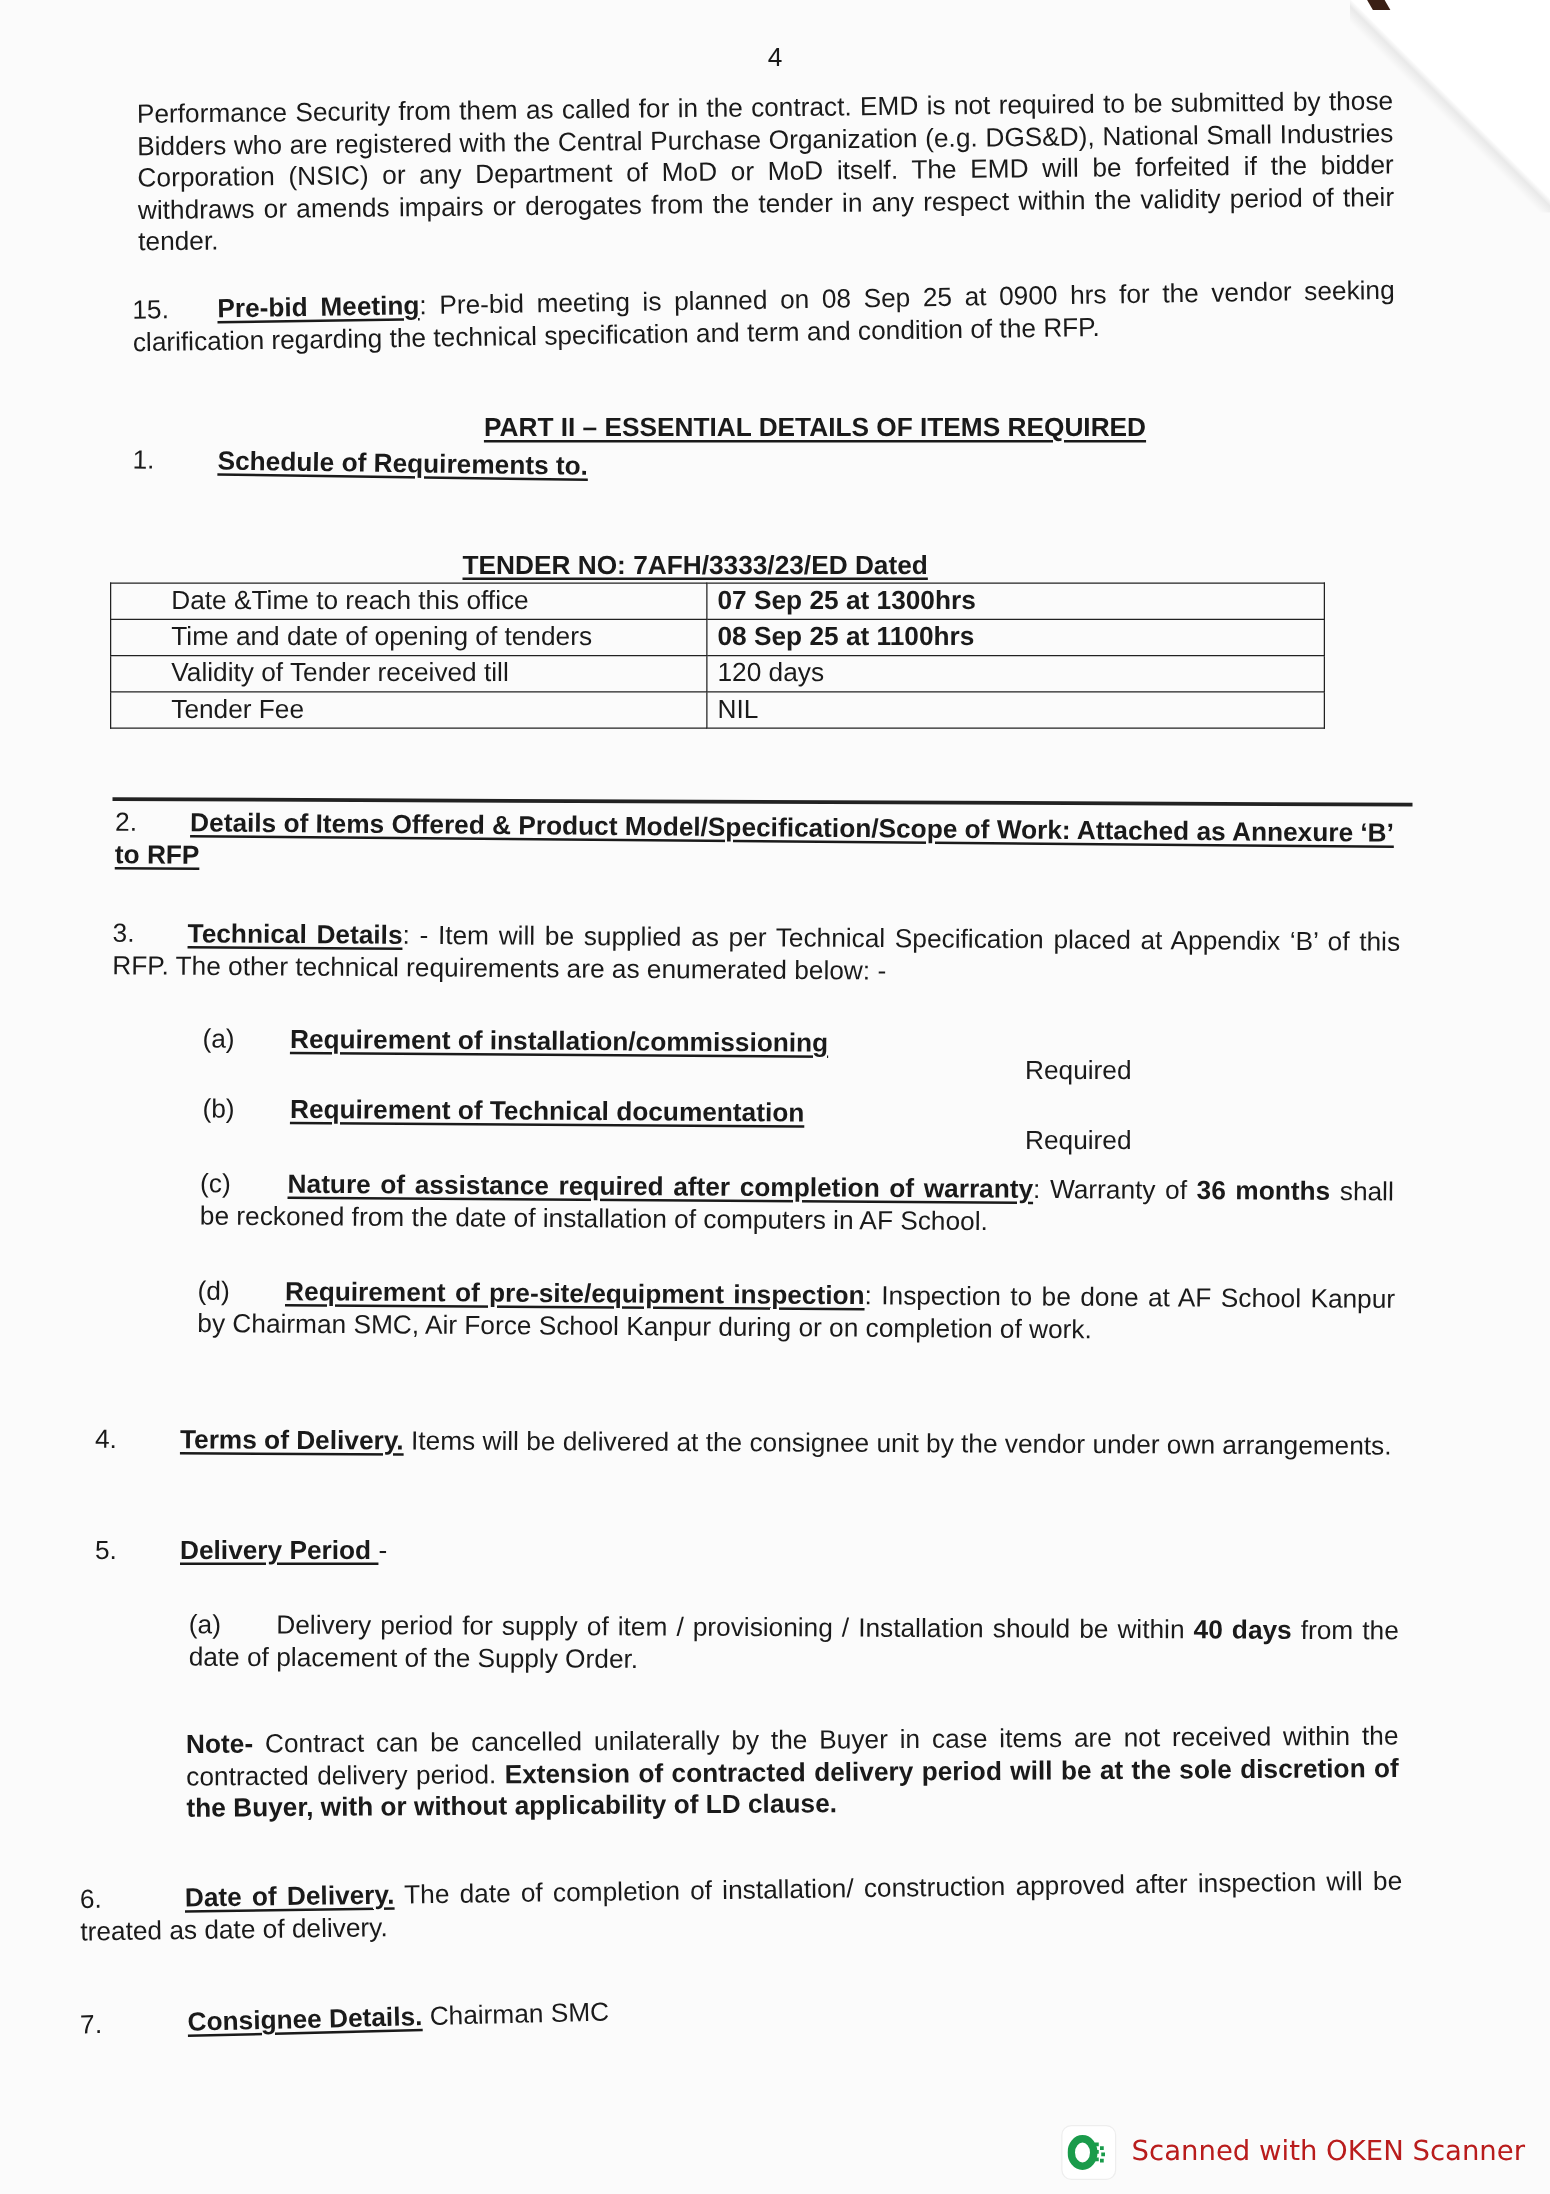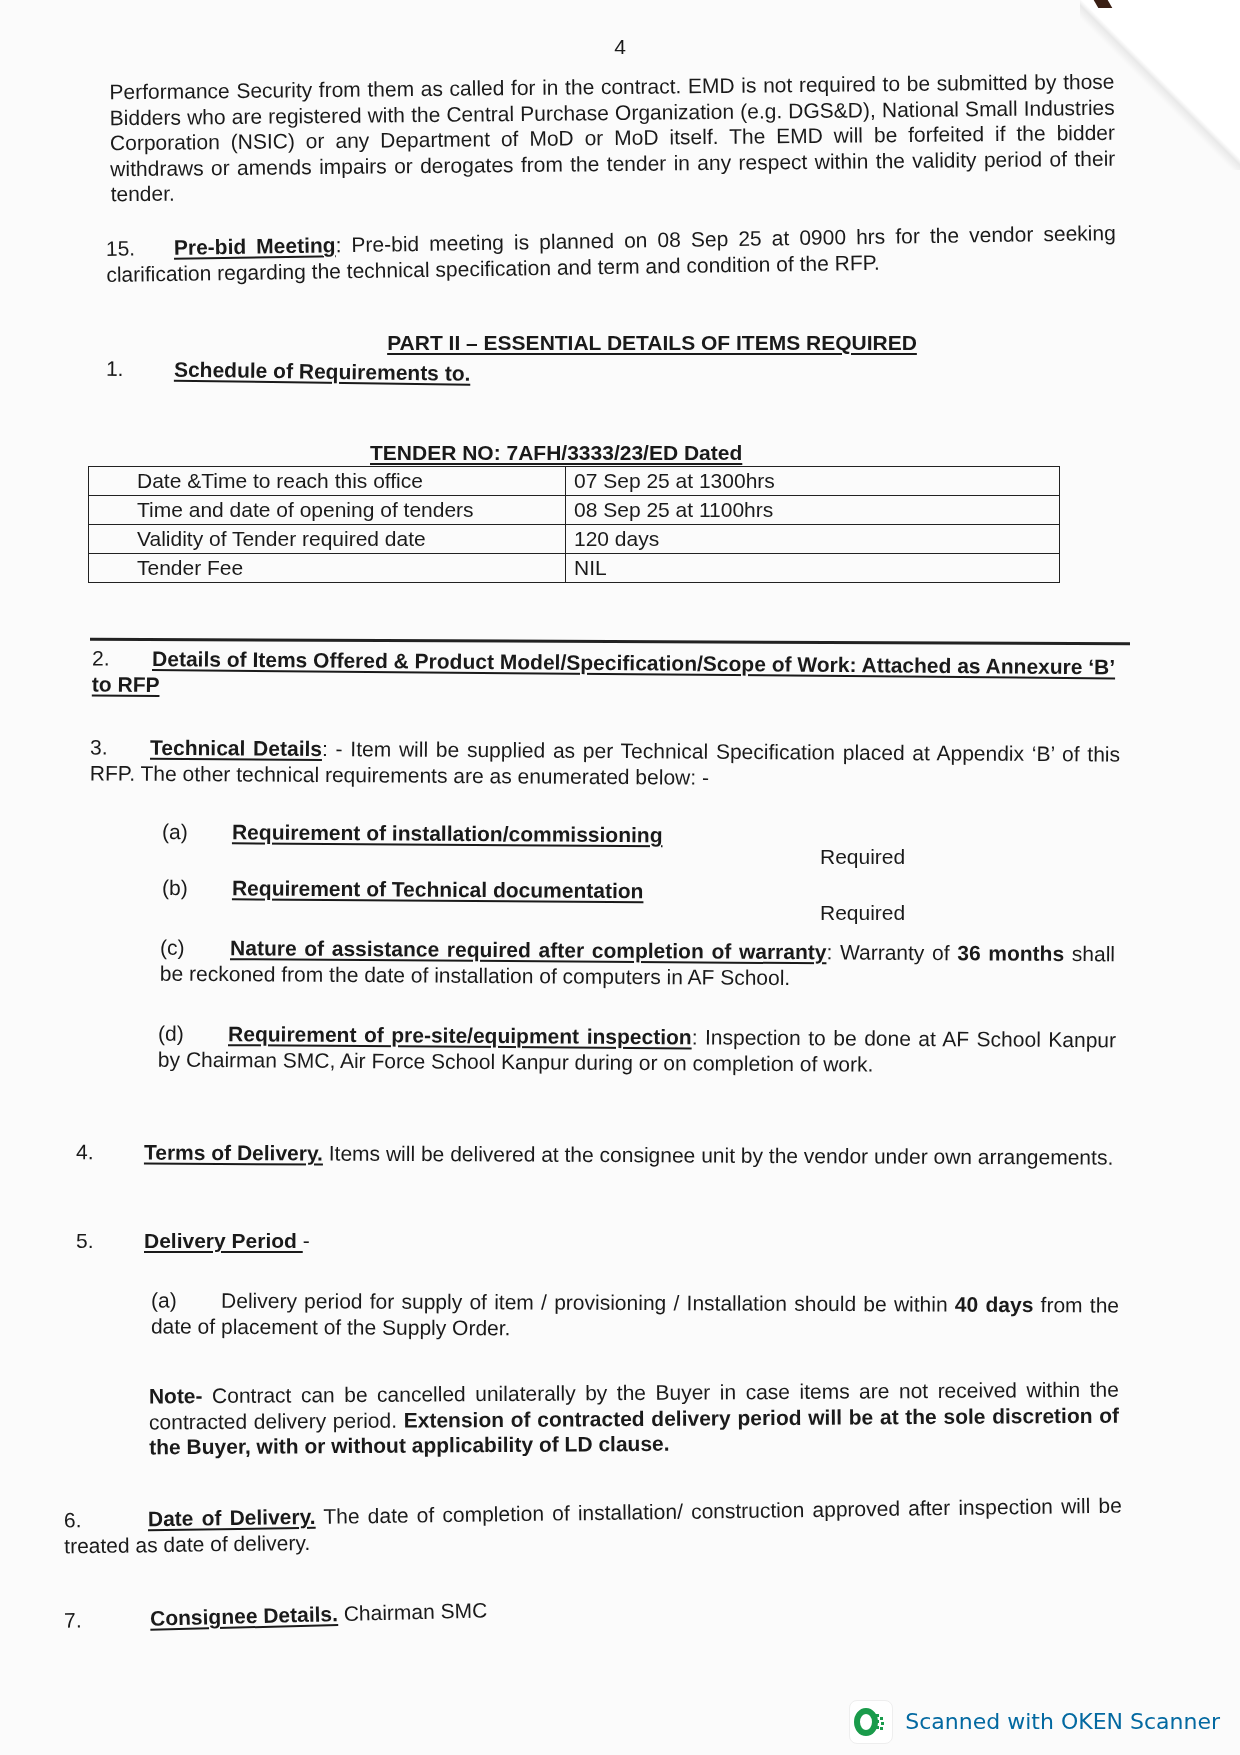--- a/index.html
+++ b/index.html
@@ -16,25 +16,25 @@
   .j { text-align: justify; text-align-last: left; }
   .b { font-weight: bold; }
   .u { text-decoration: underline; text-underline-offset: 3px; text-decoration-thickness: 2px; }
   .num { display: inline-block; width: 60px; }
   .numw { display: inline-block; width: 68px; }
   .sub { display: inline-block; width: 70px; }
   .center-h { position: absolute; left: 0; width: 1240px; text-align: center; font-weight: bold; }
   table.sched { position: absolute; left: 88px; top: 466px; width: 972px; border-collapse: collapse; font-size: 21px; }
   table.sched td { border: 1.5px solid #222; padding: 1px 8px; height: 26px; vertical-align: middle; }
   table.sched td.lbl { width: 420px; padding-left: 48px; }
-  table.sched td.valb { font-weight: normal; }
+  table.sched td.valb { font-weight: bold; }
   .rule { position: absolute; left: 90px; top: 640px; width: 1040px; height: 3px; background: #222; transform: rotate(0.25deg); }
   .req { position: absolute; left: 820px; }
   .footer { position: absolute; right: 20px; top: 1700px; display: flex; align-items: center; gap: 12px;
-    font-family: "DejaVu Sans", sans-serif; font-size: 22px; color: #0369a1; }
+    font-family: "DejaVu Sans", sans-serif; font-size: 22px; color: #b91c1c; }
   .logo { width: 42px; height: 42px; border-radius: 8px; background: #fff; border: 1px solid #eee; display: flex; align-items: center; justify-content: center; }
 </style>
 </head>
 <body>
 
 <div class="page">
   <div class="corner-fold"></div>
   <div class="corner-mark"></div>
 
   <div class="pno">4</div>
@@ -57,21 +57,21 @@
     <tbody id="sched-body">
         <tr>
           <td class="lbl">Date &amp;Time to reach this office</td>
           <td class="valb">07 Sep 25 at 1300hrs</td>
         </tr>
         <tr>
           <td class="lbl">Time and date of opening of tenders</td>
           <td class="valb">08 Sep 25  at 1100hrs</td>
         </tr>
         <tr>
-          <td class="lbl">Validity of Tender required date</td>
+          <td class="lbl">Validity of Tender received till</td>
           <td class="">120 days</td>
         </tr>
         <tr>
           <td class="lbl">Tender Fee</td>
           <td class="">NIL</td>
         </tr>
       </tbody>
   </table>
 
   <div class="rule"></div>

